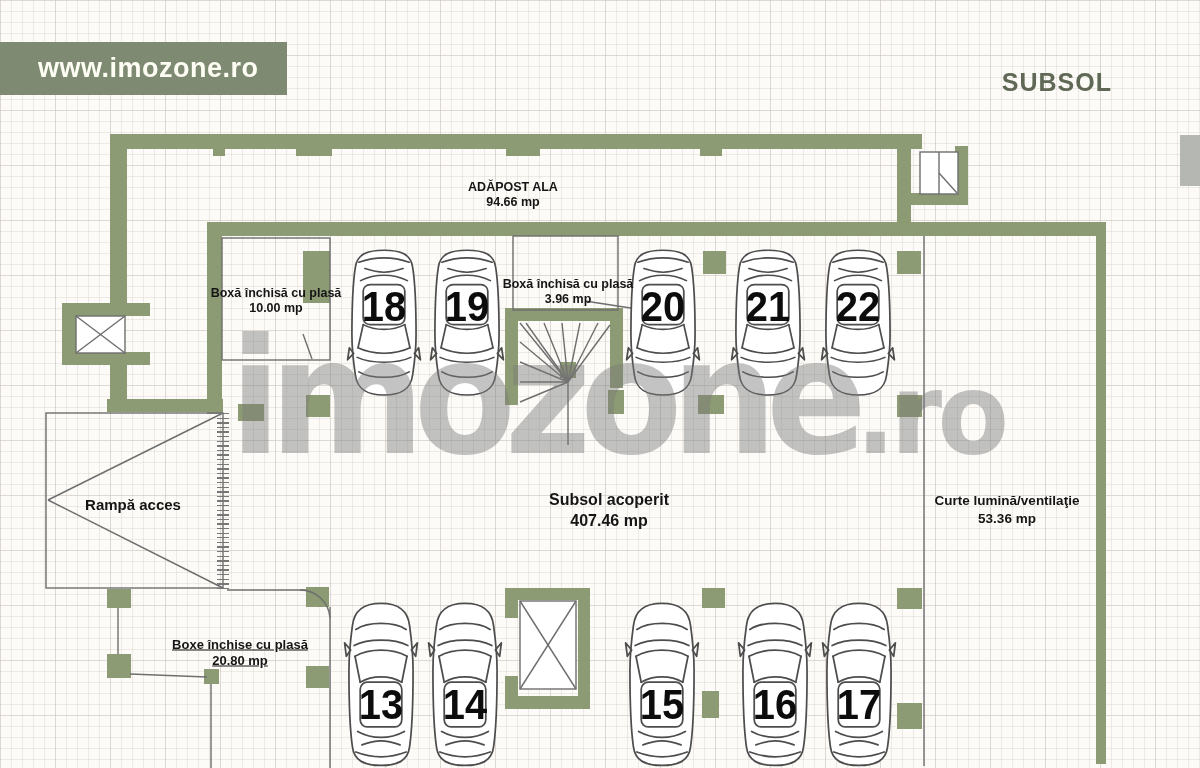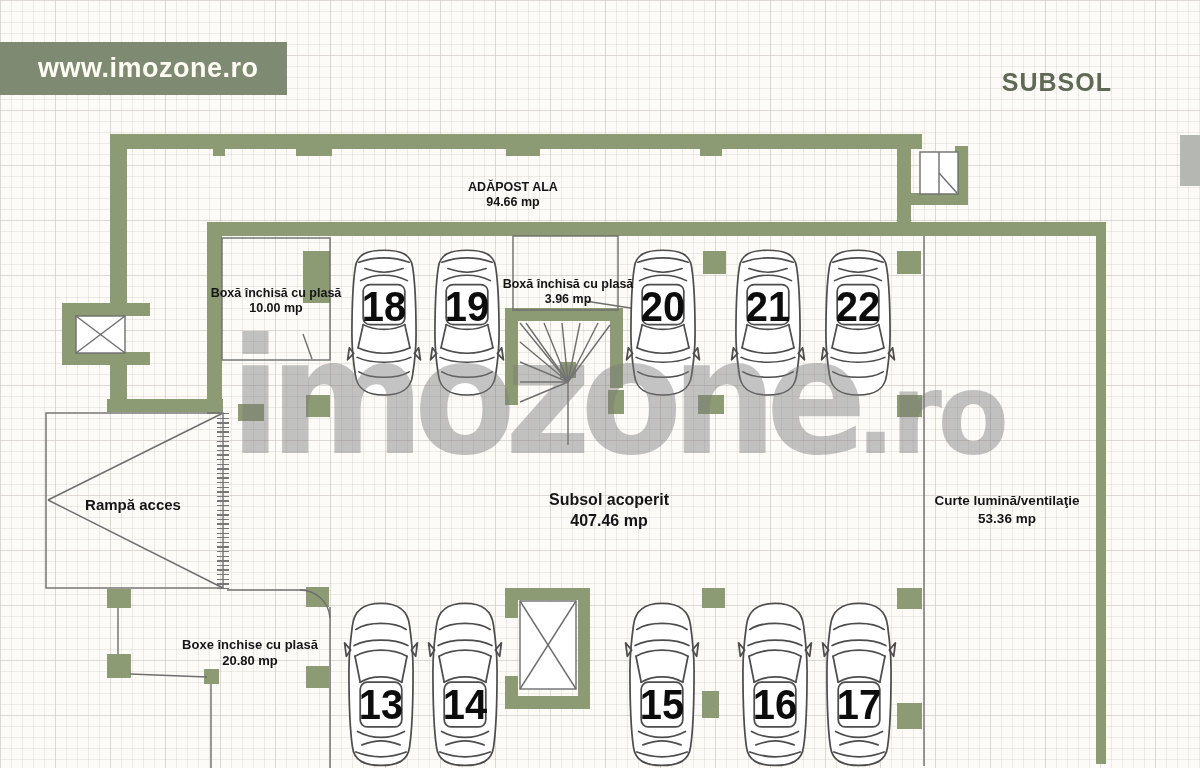--- a/index.html
+++ b/index.html
@@ -154,21 +154,21 @@
     <span>Rampă acces</span>
   </div>
   <div class="room-label" style="left:587px;top:510px;font-size:16px;line-height:21px;margin-left:22px;">
     <span>Subsol acoperit</span>
     <span class="l2">407.46 mp</span>
   </div>
   <div class="room-label" style="left:1007px;top:509px;font-size:13.5px;line-height:17.5px;">
     <span>Curte lumină/ventilaţie</span>
     <span class="l2">53.36 mp</span>
   </div>
-  <div class="room-label" style="left:250px;top:652px;font-size:13px;line-height:15.5px;">
+  <div class="room-label" style="left:240px;top:652px;font-size:13px;line-height:15.5px;text-decoration:underline;">
     <span>Boxe închise cu plasă</span>
     <span class="l2">20.80 mp</span>
   </div>
 
   <div id="cars">
       <div class="car flip" style="left: 345px; top: 247px; width: 78px; height: 152px;">
         <svg viewBox="0 0 90 190" preserveAspectRatio="none" xmlns="http://www.w3.org/2000/svg">
           <g fill="none" stroke="#4d4d4d" stroke-width="2" stroke-linejoin="round" stroke-linecap="round">
             <path fill="#ffffff" d="M45,5 C24,5 14,13 12,30 C10,44 8,60 8,80 C8,115 9,145 12,165 C14,181 26,186 45,186 C64,186 76,181 78,165 C81,145 82,115 82,80 C82,60 80,44 78,30 C76,13 66,5 45,5 Z"></path>
             <path d="M16,34 C30,25 60,25 74,34"></path>

